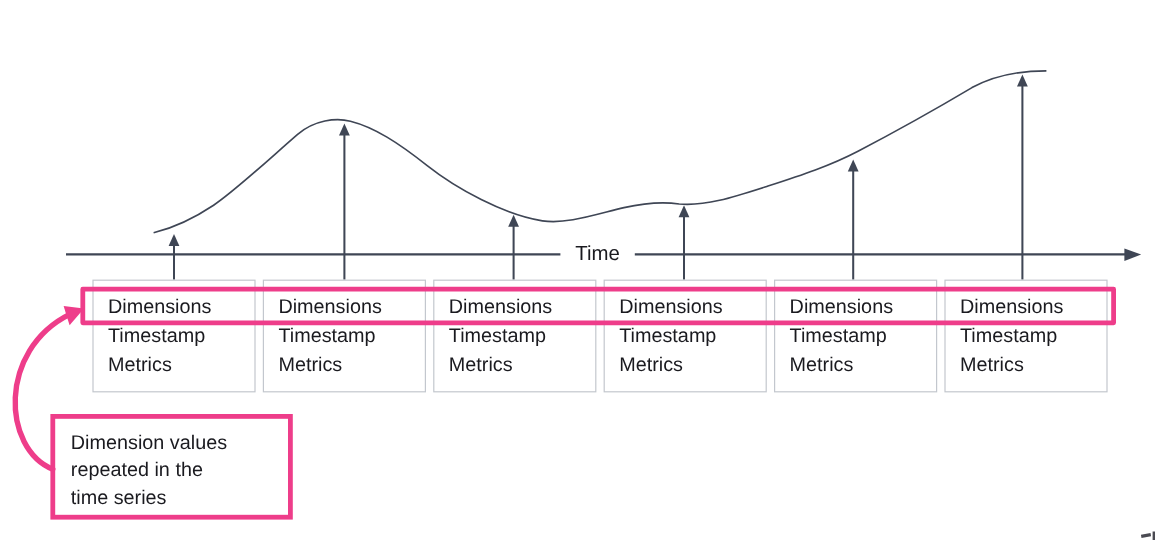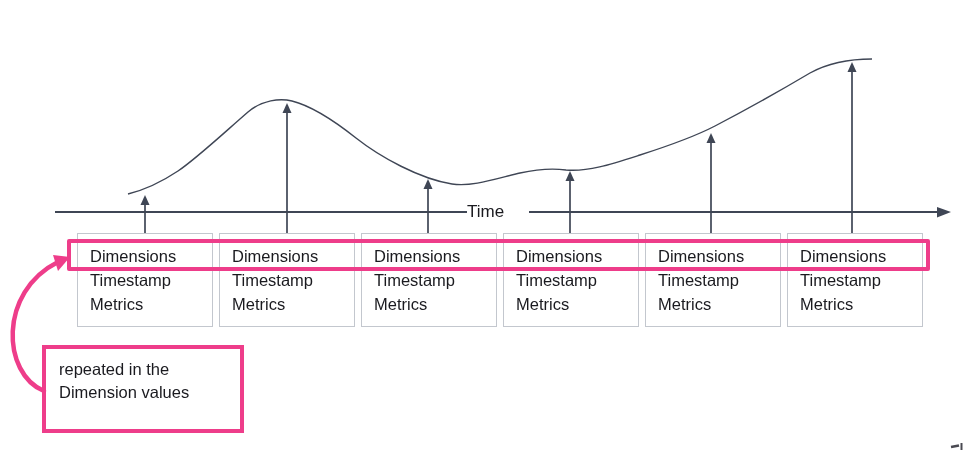--- a/index.html
+++ b/index.html
@@ -20,21 +20,21 @@
   .curve{fill:none;stroke:var(--ink);stroke-width:1.4px;}
   .axis-line{stroke:var(--ink);stroke-width:1.8px;}
   .ink-fill{fill:var(--ink);}
   .point-arrow{stroke:var(--ink);stroke-width:1.7px;}
   .pink-stroke{fill:none;stroke:var(--accent-pink);stroke-width:4.5px;stroke-linecap:round;}
   .pink-fill{fill:var(--accent-pink);}
   .artifact{stroke:#4a4a52;}
 
   .time-label{
     position:absolute;left:467px;top:201px;width:62px;height:22px;
-    background:#ffffff;z-index:2;
+    background:#ffffff;z-index:2;text-align:center;
     font-size:17px;line-height:22px;color:var(--text-dark);
   }
   .cards{position:absolute;left:0;top:0;z-index:2;}
   .card{
     position:absolute;top:233px;width:136px;height:94px;box-sizing:border-box;
     background:#ffffff;border:1.5px solid var(--card-border);
     padding:10px 0 0 12px;
   }
   .card-line{
     font-size:16.5px;line-height:24px;color:var(--text-dark);white-space:nowrap;
@@ -130,22 +130,23 @@
     <div class="card" style="left:787px">
       <div class="card-line">Dimensions</div>
       <div class="card-line">Timestamp</div>
       <div class="card-line">Metrics</div>
     </div>
   </div>
 
   <div class="pink-band"></div>
 
   <div class="callout">
+    <div class="callout-line">Dimension values</div>
     <div class="callout-line">repeated in the</div>
-    <div class="callout-line">Dimension values</div>
+    <div class="callout-line">time series</div>
   </div>
 
   <svg id="annotation-svg" width="964" height="450" viewBox="0 0 964 450">
     <path class="pink-stroke" d="M 44 391 C 2 374, -2 292, 58 262"></path>
     <polygon class="pink-fill" points="70,257 53,255 58,271"></polygon>
   </svg>
 
 </div>
 
 </body></html>

